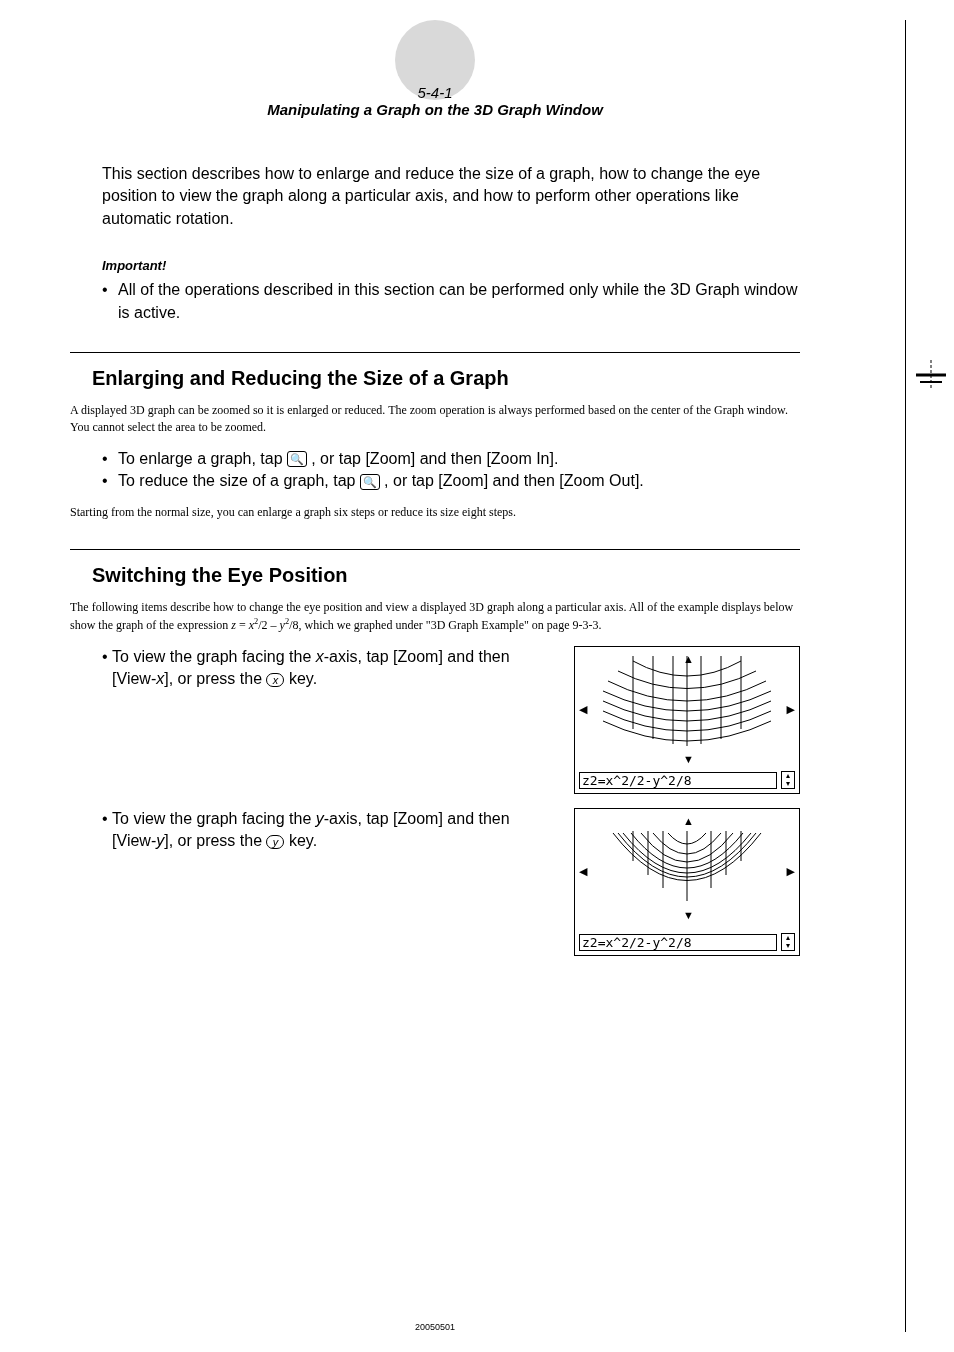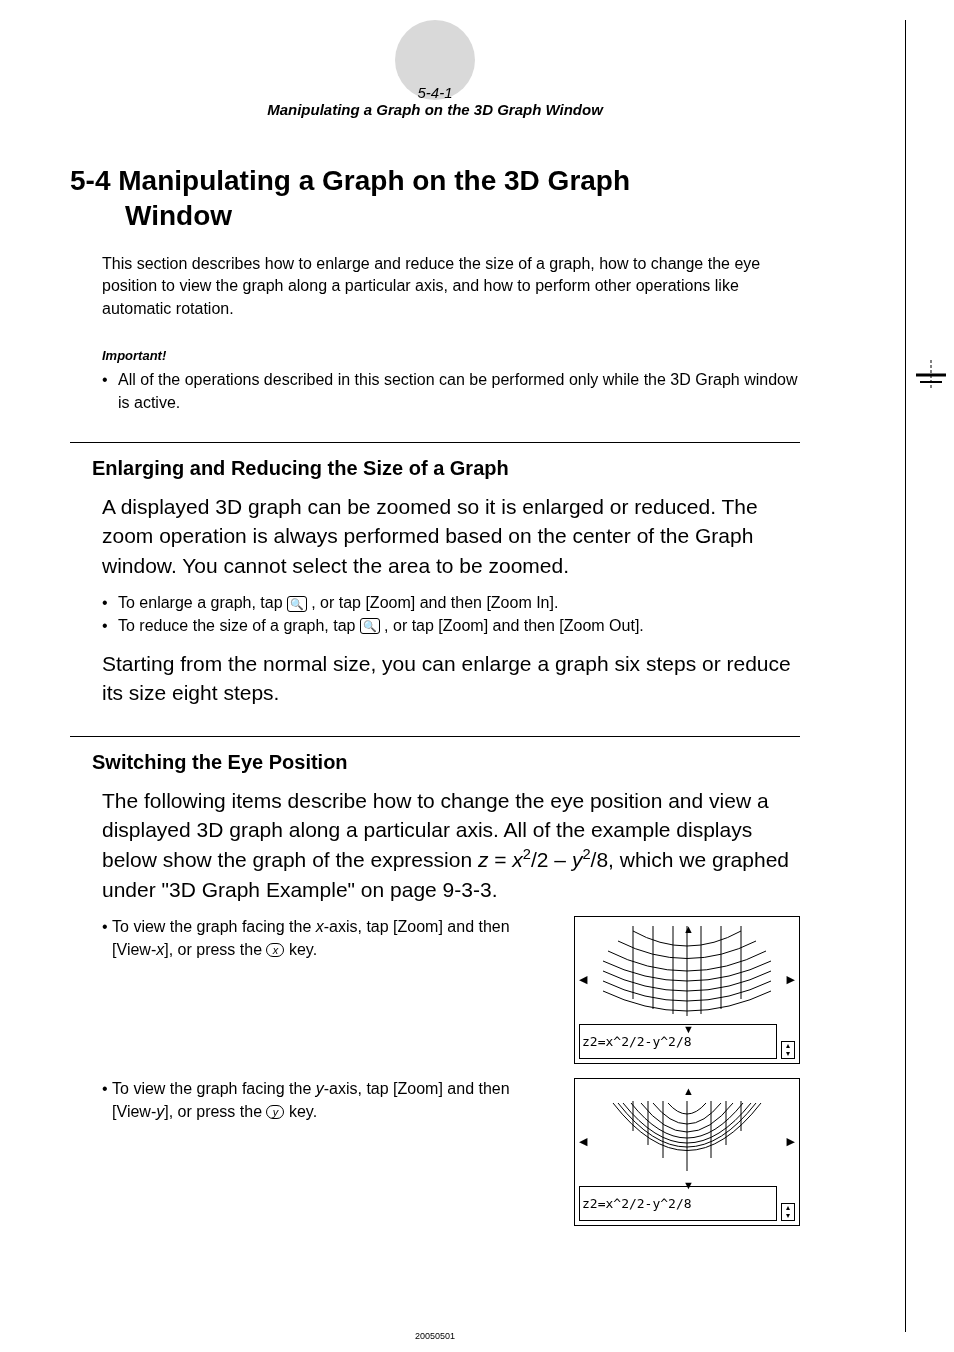--- a/index.html
+++ b/index.html
@@ -56,21 +56,21 @@
     line-height: 1.25;
   }
   h1 .indent { display:block; padding-left: 55px; }
   .intro { margin-left: 32px; font-size: 16px; line-height: 1.4; margin-bottom: 28px; }
   .important-lbl { margin-left: 32px; font-weight: bold; font-style: italic; font-size: 13px; margin-bottom: 6px; }
   .bullet { margin-left: 32px; font-size: 16px; line-height: 1.4; display:flex; }
   .bullet .dot { width: 16px; flex-shrink:0; }
   .bullet .btxt { flex: 1; }
   .hr { border: none; border-top: 1.5px solid #000; margin: 28px 0 14px 0; }
   h2 { font-size: 20px; font-weight: bold; margin-bottom: 12px; margin-left: 22px; }
-  .para { margin-left: 32px; font-size: 21px; line-height: 1.4; margin-bottom: 12px; }
+  .para { font-size: 12px; line-height: 1.4; margin-bottom: 12px; font-family: Liberation Serif, serif; }
   .icon-btn {
     display: inline-block;
     border: 1px solid #000;
     border-radius: 3px;
     padding: 0 2px;
     font-size: 11px;
     vertical-align: middle;
     line-height: 14px;
     height: 16px;
   }
@@ -97,41 +97,41 @@
     background: #fff;
   }
   .screenshot .formula-bar {
     position: absolute;
     bottom: 4px;
     left: 4px;
     right: 22px;
     border: 1px solid #000;
     font-family: monospace;
     font-size: 13px;
-    padding: 9px 2px;
+    padding: 0 2px;
   }
   .screenshot .scroll-ctl {
     position: absolute;
     right: 4px;
     bottom: 4px;
     width: 14px;
     height: 18px;
     border: 1px solid #000;
     font-size: 8px;
     line-height: 8px;
     text-align: center;
   }
   .screenshot .arrows {
     position:absolute;
     font-size:11px;
   }
   .screenshot svg { position:absolute; top:4px; left:18px; }
   .footer-date {
     position: absolute;
-    bottom: 11px;
+    bottom: 20px;
     left: 0;
     width: 870px;
     text-align: center;
     font-size: 9px;
   }
   .crop-mark {
     position: absolute;
     right: 8px;
     top: 360px;
   }
@@ -146,24 +146,20 @@
 <div class="page">
 
   <div class="header">
     <div class="header-badge"></div>
     <div class="header-text">
       <div class="header-num">5-4-1</div>
       <div class="header-title">Manipulating a Graph on the 3D Graph Window</div>
     </div>
   </div>
 
-  <h1>
-    <span>5-4 </span><span>Manipulating a Graph on the 3D Graph</span>
-    <span class="indent">Window</span>
-  </h1>
 
   <p class="intro">This section describes how to enlarge and reduce the size of a graph, how to change the eye position to view the graph along a particular axis, and how to perform other operations like automatic rotation.</p>
 
   <div class="important-lbl">Important!</div>
   <div class="bullet">
     <div class="dot">•</div>
     <div class="btxt">All of the operations described in this section can be performed only while the 3D Graph window is active.</div>
   </div>
 
   <hr class="hr">

